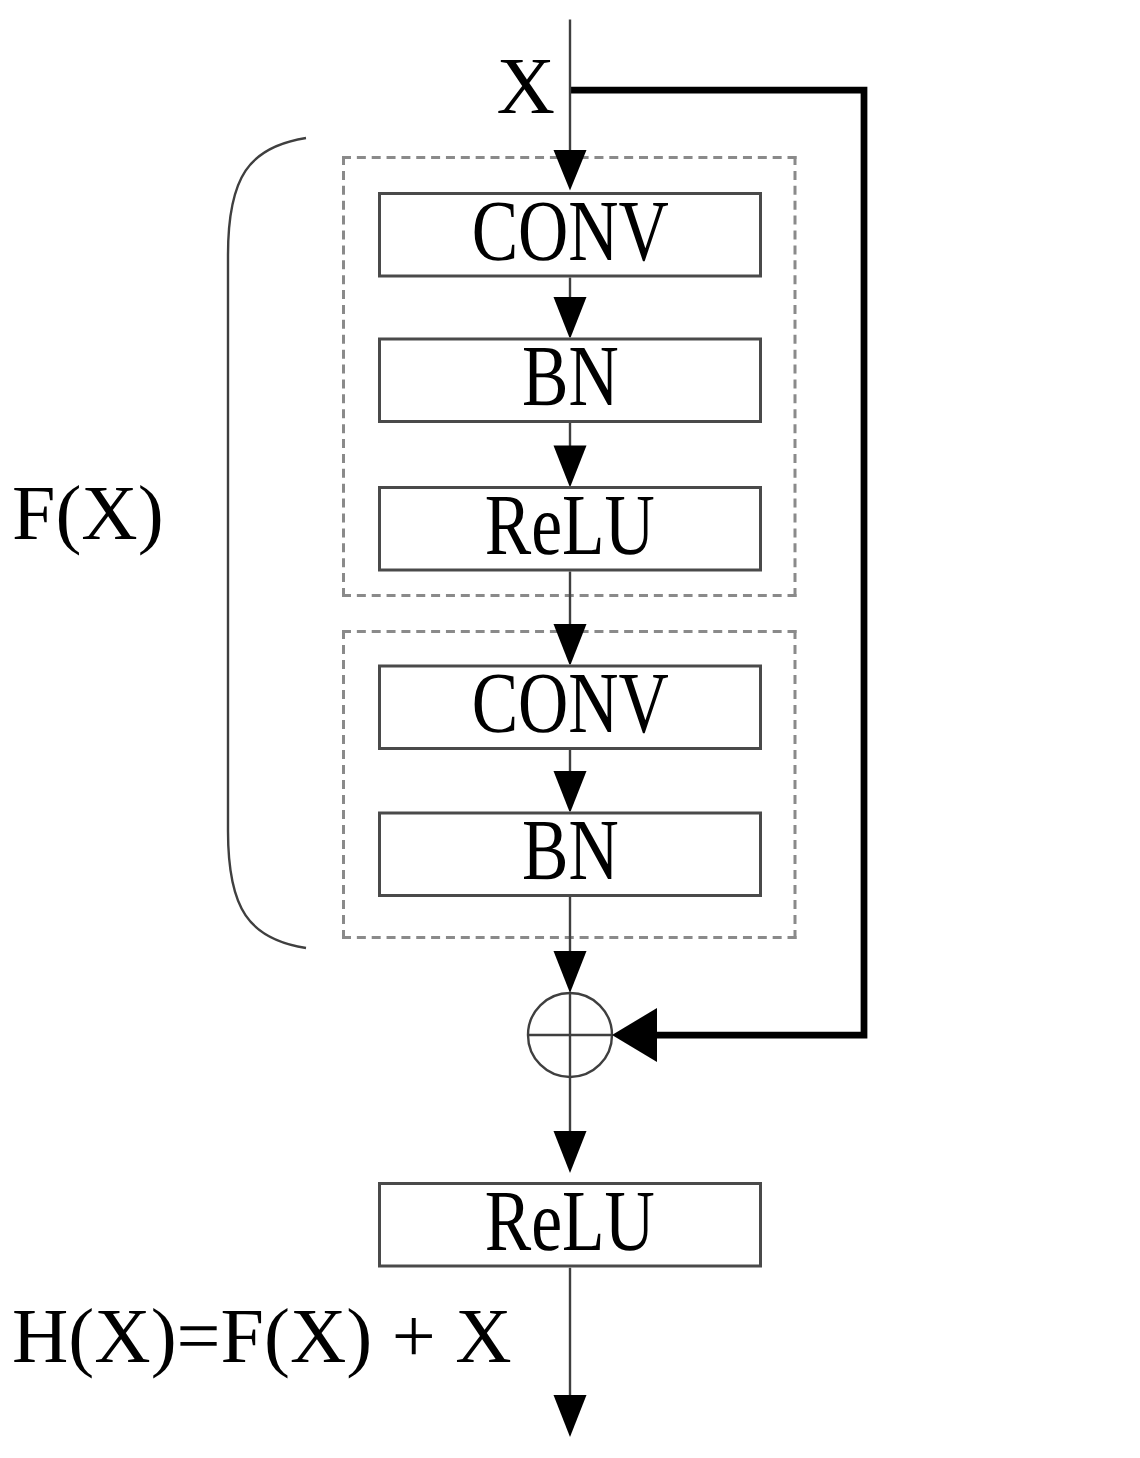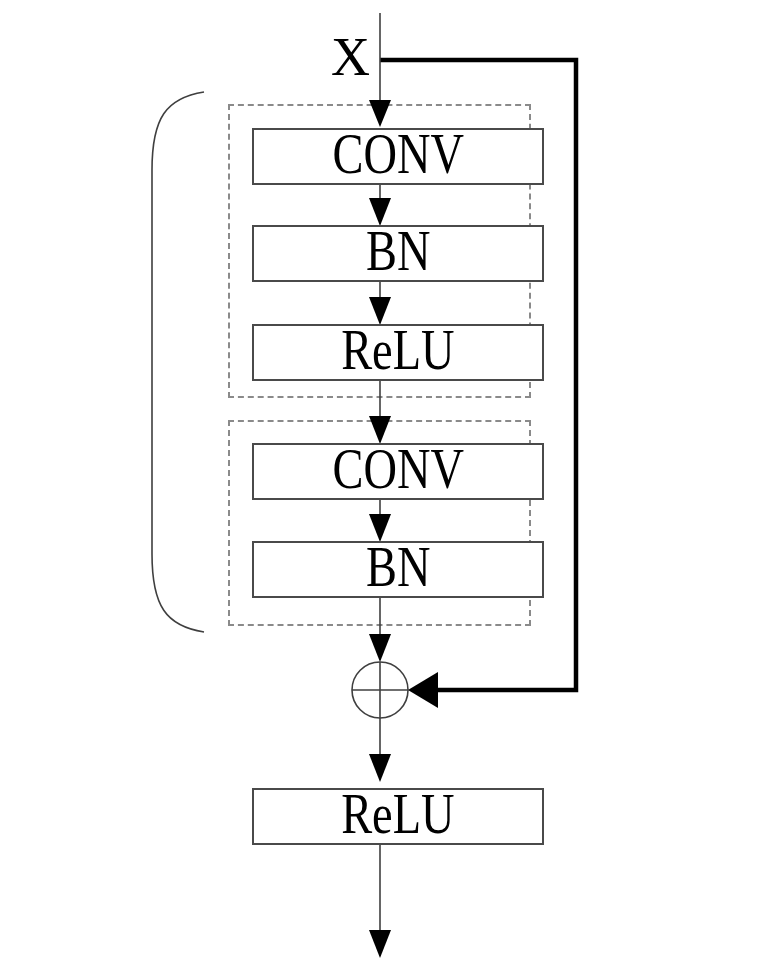--- a/index.html
+++ b/index.html
@@ -33,21 +33,21 @@
     position: absolute;
     border: 2px dashed var(--dashed-border, #8a8a8a);
     box-sizing: border-box;
     z-index: 1;
   }
   .group1 { left: 228px; top: 104px; width: 303px; height: 294px; }
   .group2 { left: 228px; top: 420px; width: 303px; height: 206px; }
 
   .node {
     position: absolute;
-    width: 292px;
+    width: 256px;
     height: 57px;
     border: 2px solid var(--box-border, #4a4a4a);
     background: #ffffff;
     box-sizing: border-box;
     display: flex;
     align-items: center;
     justify-content: center;
     z-index: 3;
   }
   .node .node-text {
@@ -135,14 +135,16 @@
     <span class="node-text">CONV</span>
   </div>
   <div class="node n-bn2">
     <span class="node-text">BN</span>
   </div>
   <div class="node n-reluout">
     <span class="node-text">ReLU</span>
   </div>
 
   <div class="label label-x">X</div>
+  <div class="label label-fx">F(X)</div>
+  <div class="label label-eq">H(X)=F(X) + X</div>
 
 </div>
 
 </body></html>

